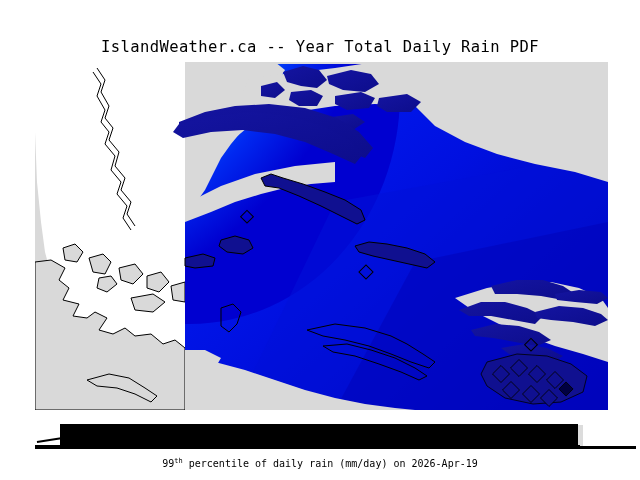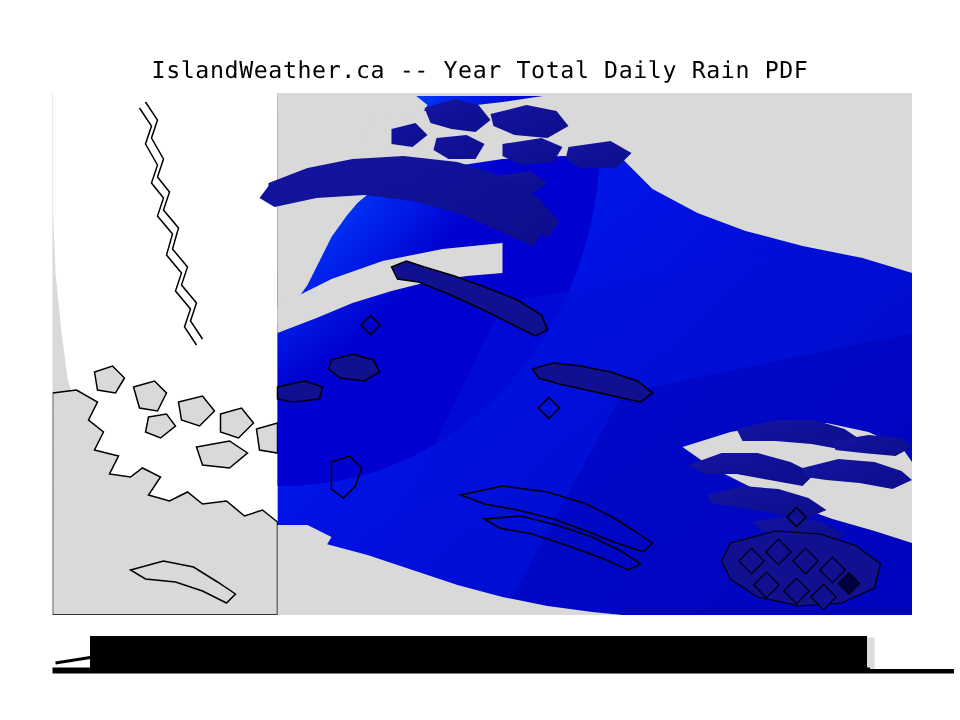--- a/index.html
+++ b/index.html
@@ -305,14 +305,15 @@
   </div>
 
   <div id="colorbar-wrap">
     <div id="colorbar"></div>
     <div id="colorbar-edge"></div>
     <div id="colorbar-axis"></div>
     <div id="colorbar-tail"></div>
   </div>
   <div id="colorbar-tail2" style="position:absolute; left:580px; top:446px; width:56px; height:3px; background:#000000;"></div>
 
+  <div id="caption"><span>99</span><sup>th</sup><span> percentile of daily rain (mm/day) on 2026-Apr-19</span></div>
 
 </div>
 
 </body></html>

